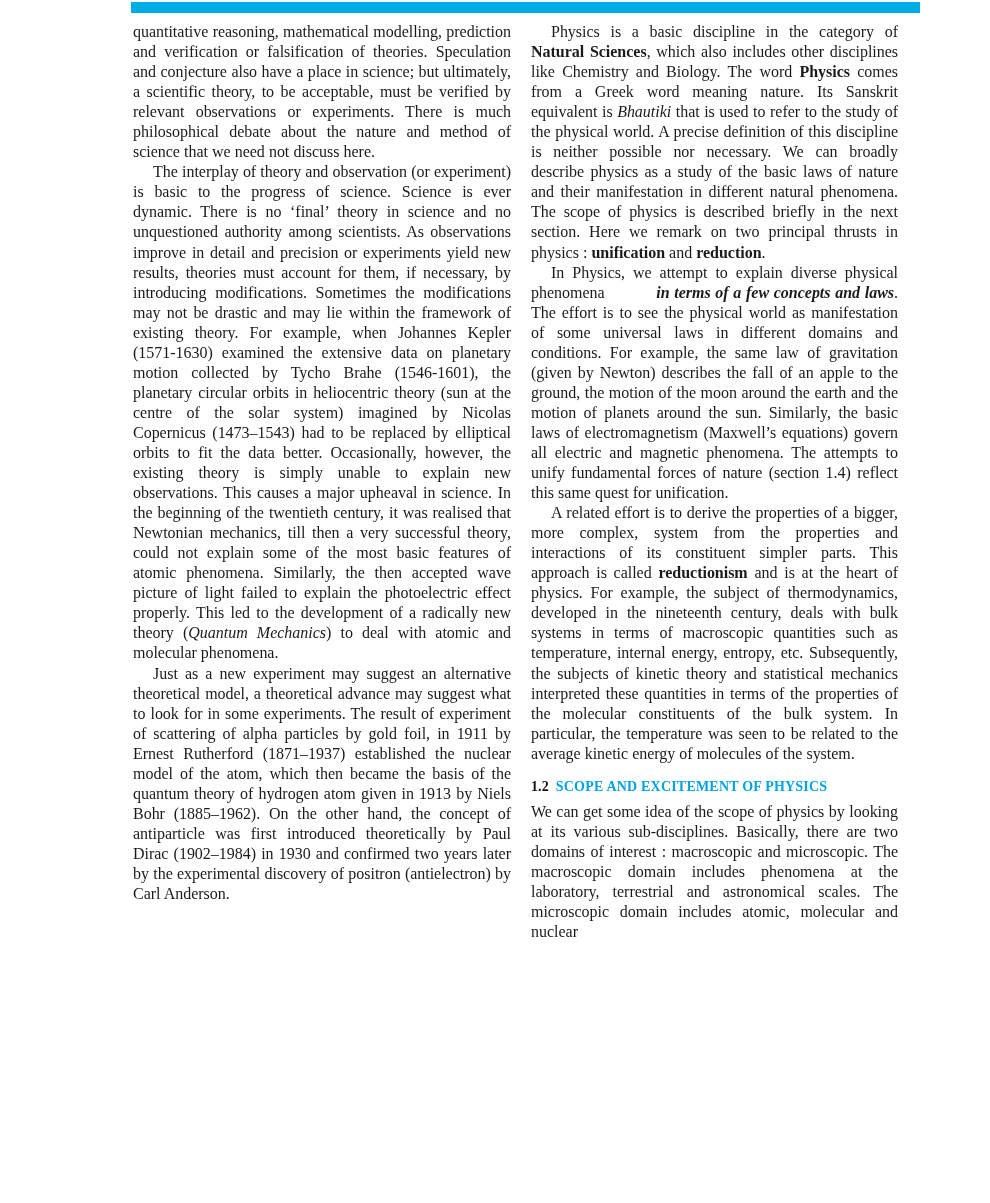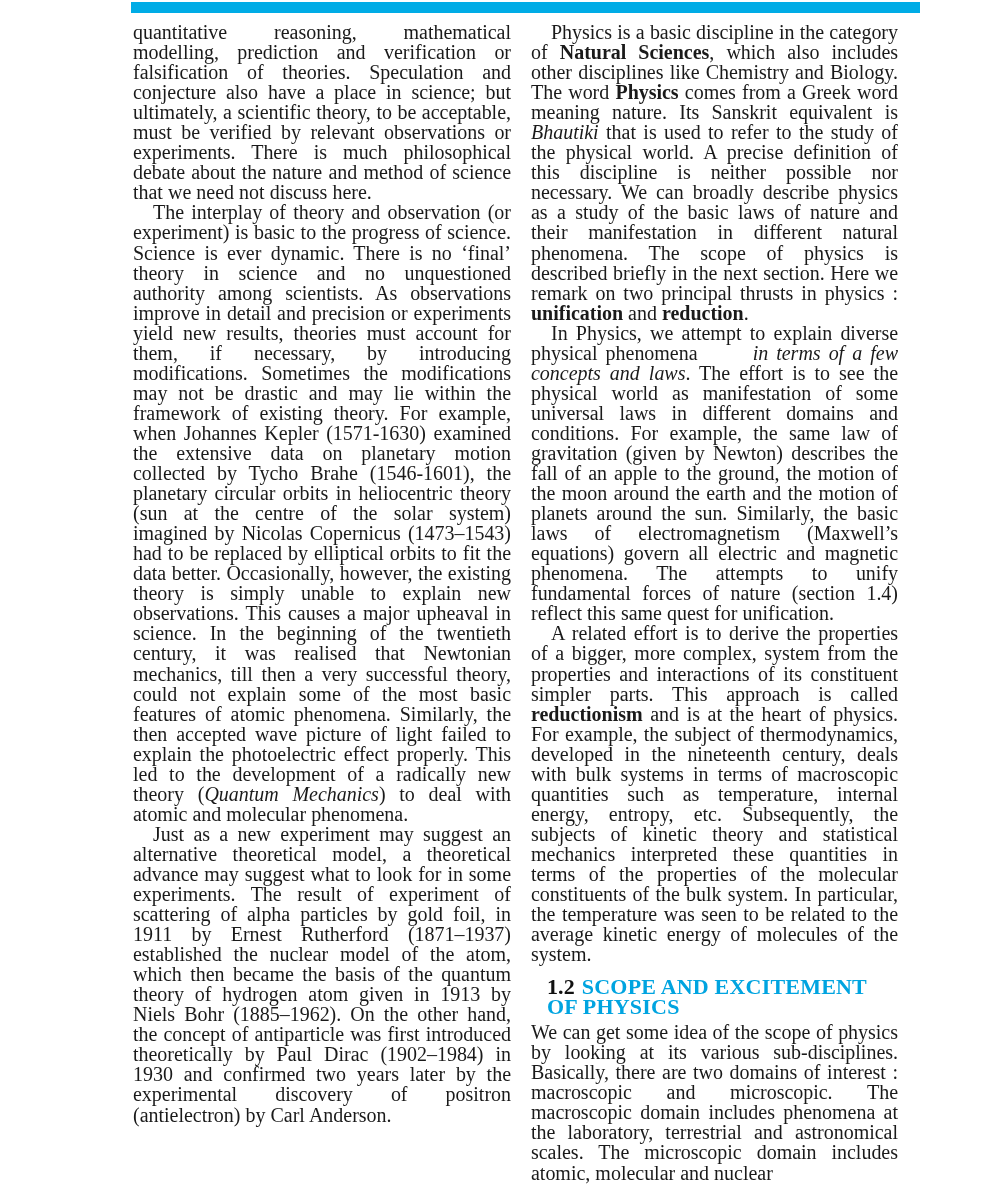--- a/index.html
+++ b/index.html
@@ -56,43 +56,43 @@
   .col-right {
     width: 471px;
     padding-left: 12px;
     padding-right: 92px;
   }
 
   p.para {
     margin: 0;
     text-align: justify;
     text-justify: inter-word;
-    font-size: 20px;
+    font-size: 16px;
     line-height: 20.05px;
     letter-spacing: -0.02px;
     word-spacing: 0.1px;
     hyphens: none;
   }
 
   p.para + p.para {
     margin-top: 0px;
   }
 
   p.indent {
     text-indent: 20px;
   }
 
   .b { font-weight: bold; }
   .i { font-style: italic; }
-  .bi { font-weight: normal; font-style: italic; margin-left: 47px; }
+  .bi { font-weight: bold; font-style: italic; margin-left: 47px; }
 
   
   .section-head {
-    margin: 13px 0 5px 16px;
-    font-size: 22px;
+    margin: 13px 0 5px 0;
+    font-size: 14px;
     font-weight: bold;
     line-height: 20px;
     font-family: "Liberation Serif", "DejaVu Serif", serif;
     letter-spacing: 0.1px;
   }
   .section-num {
     color: #111111;
     font-weight: bold;
     margin-right: 7px;
   }

